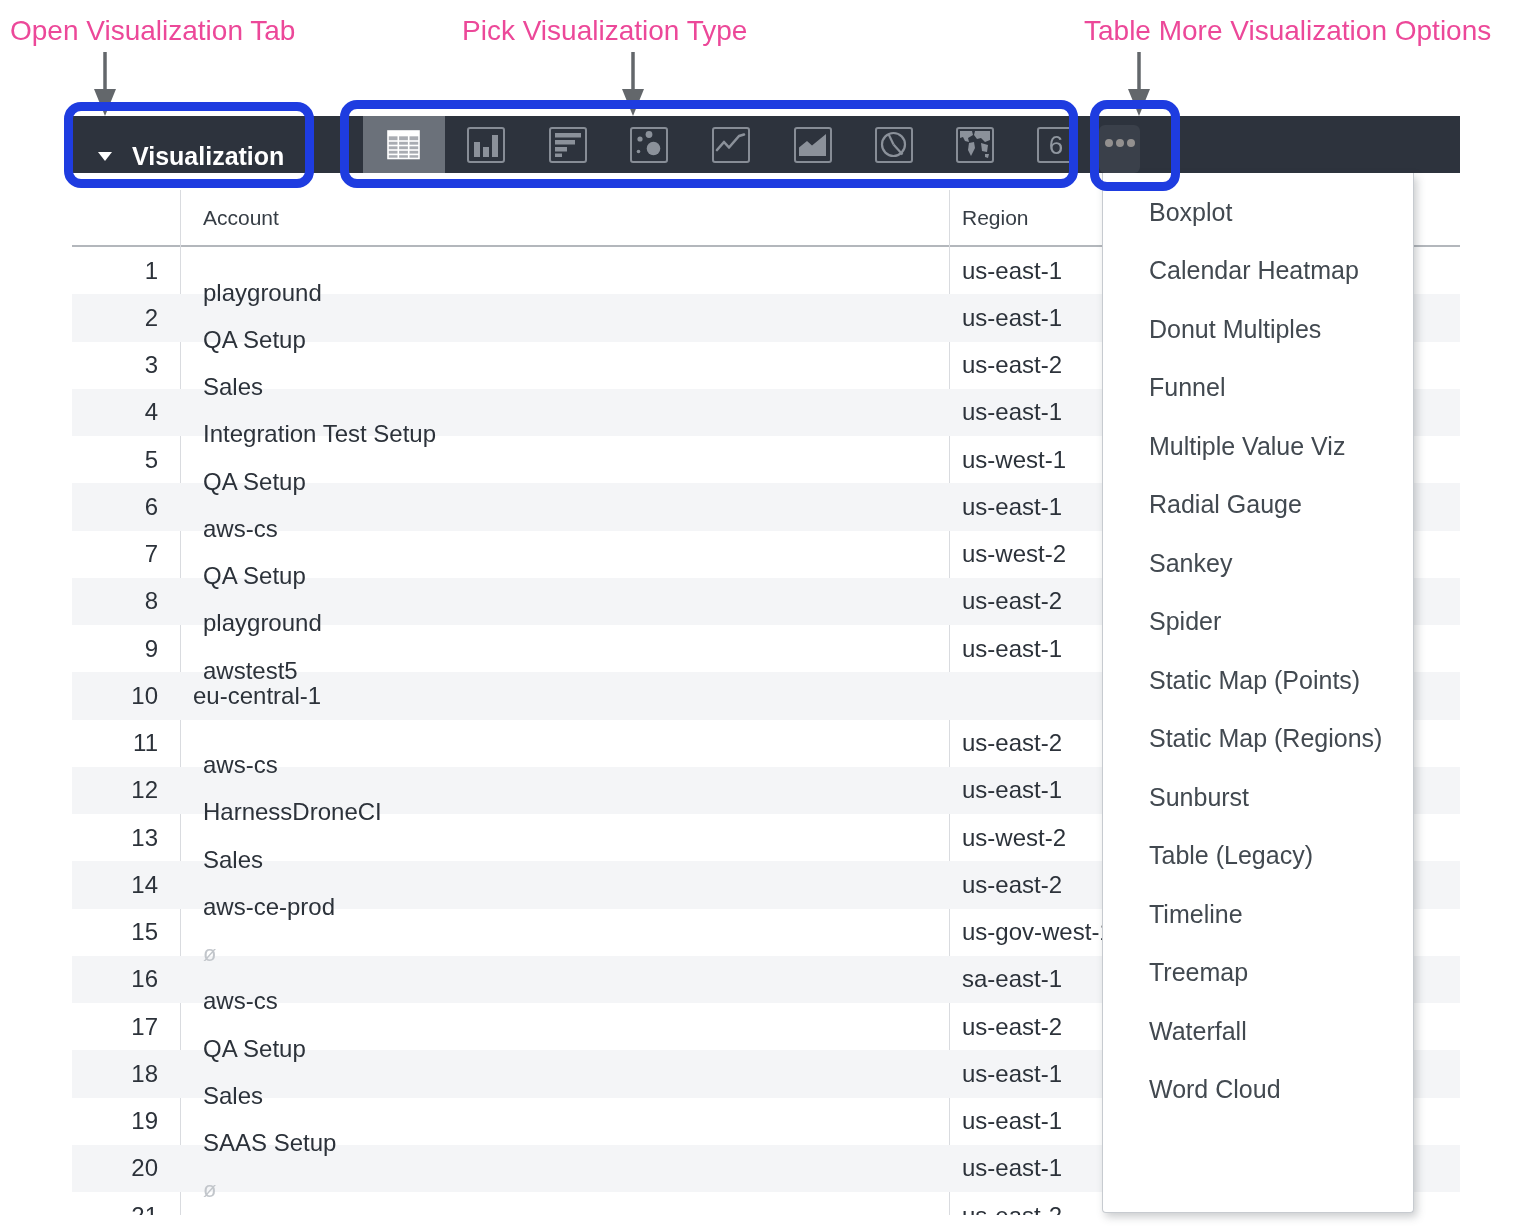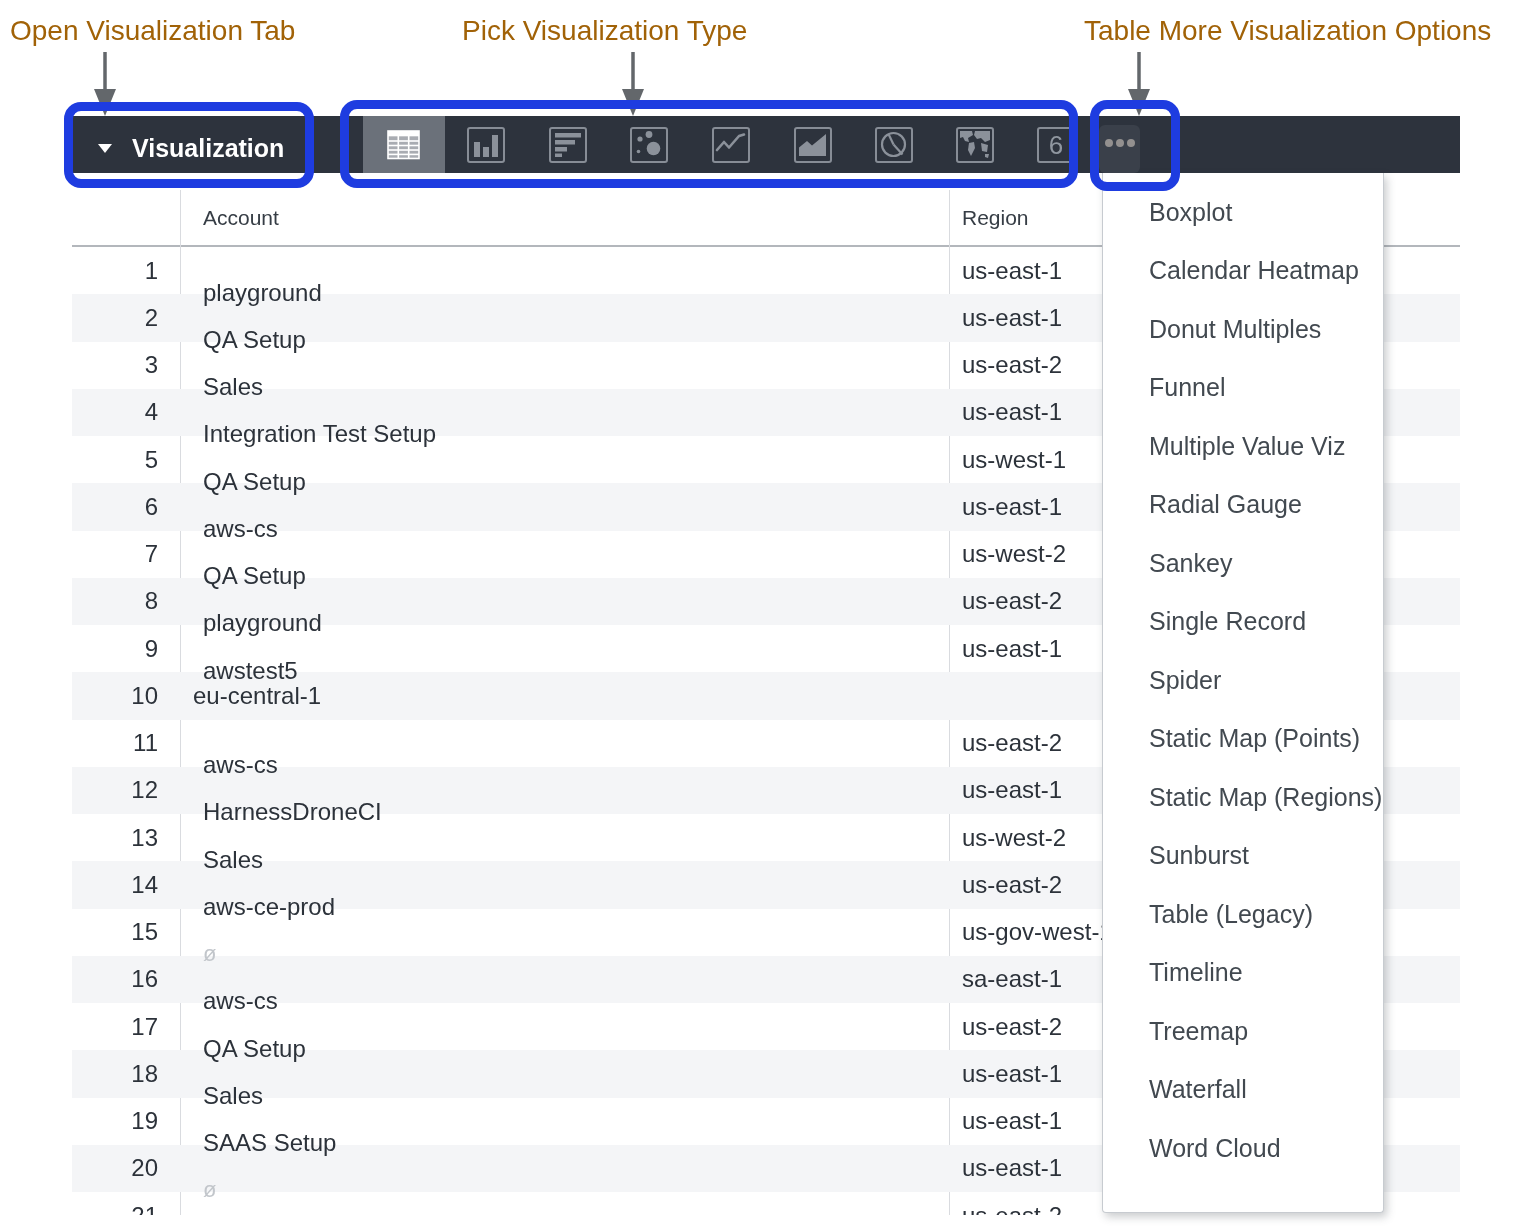--- a/index.html
+++ b/index.html
@@ -1,34 +1,34 @@
 <!DOCTYPE html>
 <html><head>
 <meta charset="utf-8">
 <style>
   html,body{margin:0;padding:0;background:#ffffff;}
   .page{position:relative;width:1528px;height:1232px;background:#fff;overflow:hidden;
         font-family:"Liberation Sans","DejaVu Sans",sans-serif;}
 
   
-  .ann-label{position:absolute;top:14px;font-size:28px;line-height:34px;color:#a16207;white-space:nowrap;}
+  .ann-label{position:absolute;top:14px;font-size:28px;line-height:34px;color:#ec4899;white-space:nowrap;}
   .ann1{left:10px;} .ann2{left:462px;} .ann3{left:1084px;}
   .ann-arrow{position:absolute;width:30px;height:68px;}
   .arr1{left:90px;top:50px;} .arr2{left:618px;top:50px;} .arr3{left:1124px;top:50px;}
 
   
   .ring{position:absolute;border:9px solid #1e3ce0;border-radius:17px;background:transparent;
         box-sizing:border-box;pointer-events:none;z-index:40;}
   .ring1{left:64px;top:102px;width:250px;height:86px;}
   .ring2{left:340px;top:100px;width:738px;height:88px;}
   .ring3{left:1090px;top:100px;width:90px;height:91px;}
 
   
   .toolbar{position:absolute;left:72px;top:116px;width:1388px;height:57px;background:#2d333d;}
-  .viz-tab{position:absolute;left:0;top:4px;height:57px;display:flex;align-items:center;
+  .viz-tab{position:absolute;left:0;top:12px;height:57px;display:flex;align-items:center;
            padding-left:26px;cursor:pointer;}
   .caret{width:0;height:0;border-left:7px solid transparent;border-right:7px solid transparent;
          border-top:9px solid #ffffff;margin-right:20px;}
   .viz-tab-label{color:#fff;font-size:25px;font-weight:bold;}
   .icon-btn{position:absolute;top:0;width:82px;height:57px;display:flex;align-items:center;
             justify-content:center;cursor:pointer;}
   .icon-btn.selected{background:#6b717a;}
   .ib0{left:291px;} .ib1{left:373px;} .ib2{left:455px;} .ib3{left:536px;} .ib4{left:618px;}
   .ib5{left:700px;} .ib6{left:781px;} .ib7{left:862px;} .ib8{left:943px;}
 
@@ -46,21 +46,21 @@
 
   .table-body{position:absolute;left:72px;top:247px;width:1388px;height:968px;overflow:hidden;}
   .t-row{height:47.25px;display:flex;align-items:center;font-size:24px;color:#2c323a;}
   .t-row:nth-child(even){background:#f4f5f7;}
   .cell-n{width:108px;text-align:right;padding-right:22px;box-sizing:border-box;}
   .cell-a{width:769px;padding-left:23px;box-sizing:border-box;overflow:hidden;white-space:nowrap;margin-top:44px;}
   .cell-r{flex:1;padding-left:13px;white-space:nowrap;}
   .null-val{color:#c2c6cb;font-size:22px;}
 
   
-  .menu-panel{position:absolute;left:1102px;top:173px;width:282px;height:1040px;background:#fff;
+  .menu-panel{position:absolute;left:1102px;top:173px;width:312px;height:1040px;background:#fff;
               border:1px solid #c7cbd0;border-top:none;border-radius:0 0 4px 4px;
               box-sizing:border-box;box-shadow:3px 4px 8px rgba(70,75,82,.28);z-index:20;
               padding-top:10px;}
   .menu-item{height:58.5px;display:flex;align-items:center;padding-left:46px;font-size:25px;
              color:#424950;cursor:pointer;white-space:nowrap;}
 
   svg{display:block;}
 </style>
 </head>
 <body>
@@ -297,21 +297,20 @@
     </div>
 
   <div class="menu-panel">
       <div class="menu-item">Boxplot</div>
       <div class="menu-item">Calendar Heatmap</div>
       <div class="menu-item">Donut Multiples</div>
       <div class="menu-item">Funnel</div>
       <div class="menu-item">Multiple Value Viz</div>
       <div class="menu-item">Radial Gauge</div>
       <div class="menu-item">Sankey</div>
-      <div class="menu-item">Single Record</div>
       <div class="menu-item">Spider</div>
       <div class="menu-item">Static Map (Points)</div>
       <div class="menu-item">Static Map (Regions)</div>
       <div class="menu-item">Sunburst</div>
       <div class="menu-item">Table (Legacy)</div>
       <div class="menu-item">Timeline</div>
       <div class="menu-item">Treemap</div>
       <div class="menu-item">Waterfall</div>
       <div class="menu-item">Word Cloud</div>
     </div>

